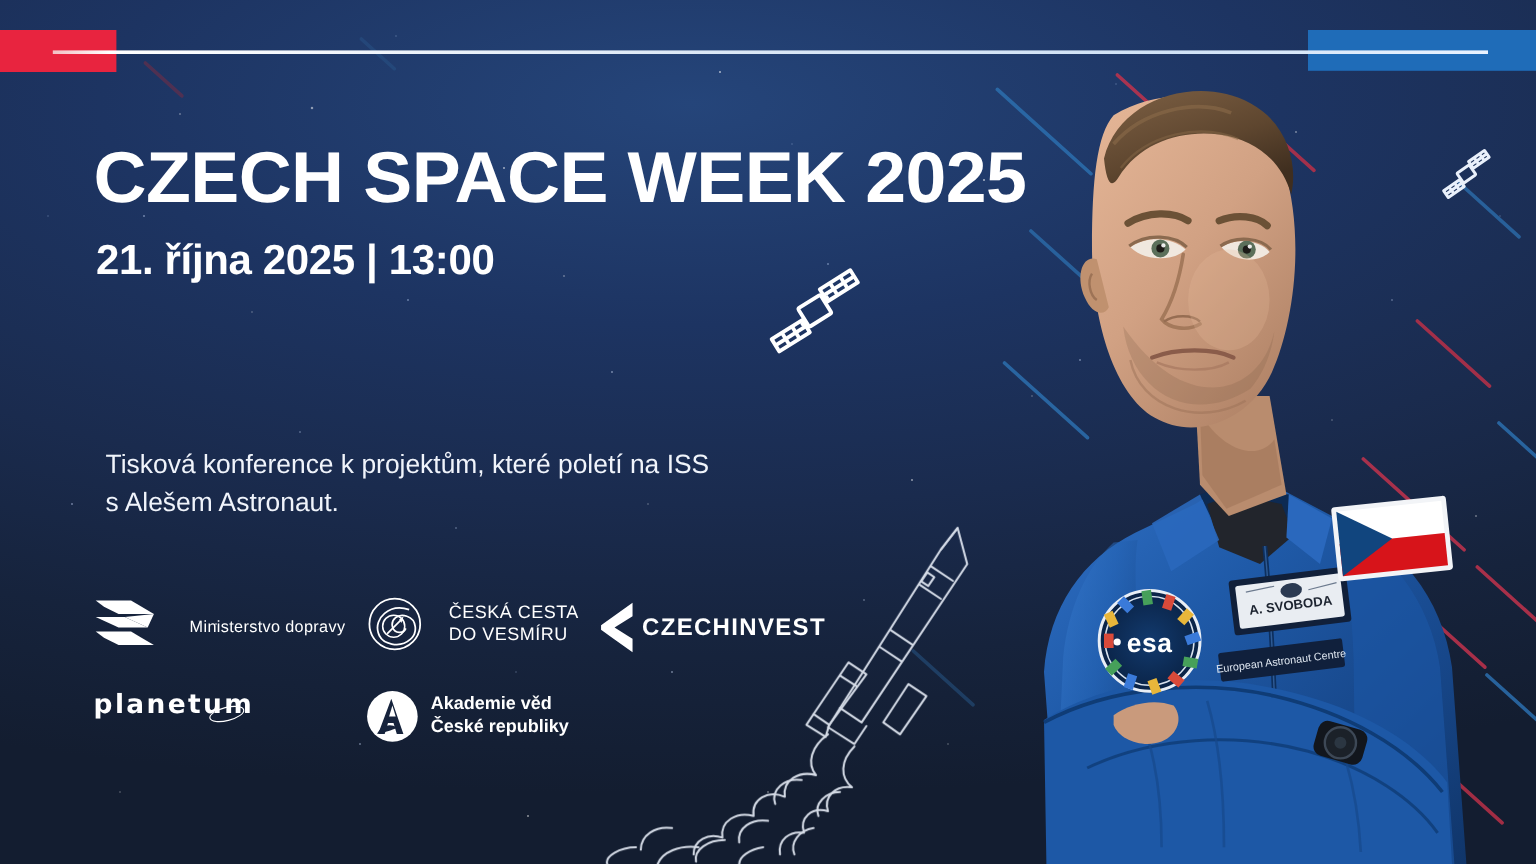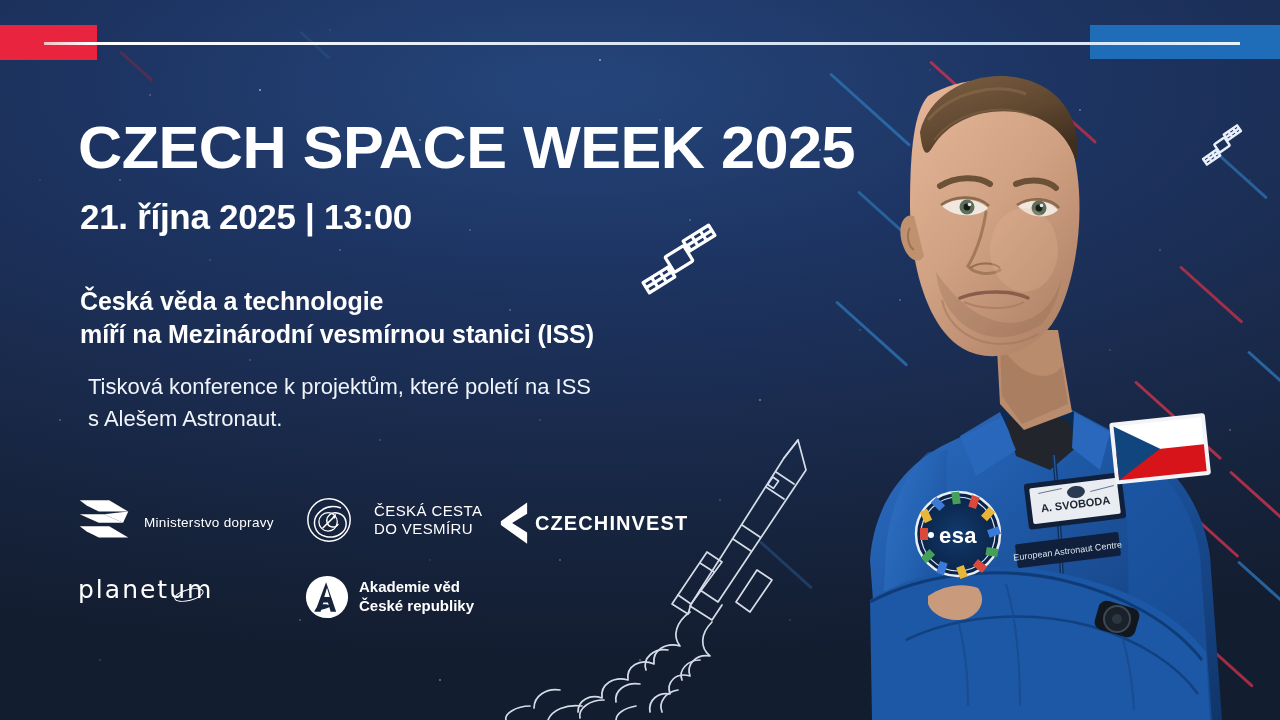--- a/index.html
+++ b/index.html
@@ -118,33 +118,33 @@
   }
 
   
   .logo-row-1 { position:absolute; left:0; top:498px; height:50px; }
   .logo-row-2 { position:absolute; left:0; top:575px; height:48px; }
   .logo { position:absolute; display:flex; align-items:center; }
   .logo-text { color:#ffffff; }
 
   
   .md-mark { width:52px; height:48px; }
-  .md-label { font-size:13.5px; font-weight:500; letter-spacing:.3px; margin-left:14px; white-space:nowrap; }
+  .md-label { font-size:13.5px; font-weight:500; letter-spacing:.3px; margin-left:28px; white-space:nowrap; }
 
   
   .ccv-mark { width:46px; height:46px; }
   .ccv-label { font-size:15px; font-weight:400; line-height:1.22; margin-left:22px;
                letter-spacing:.4px; white-space:nowrap; }
 
   
   .ci-mark { width:30px; height:46px; }
   .ci-label { font-size:20px; font-weight:bold; letter-spacing:1.1px; margin-left:6px; white-space:nowrap; }
 
   
-  .pl-label { font-size:25px; font-weight:400; letter-spacing:2px; color:#fff;
+  .pl-label { font-size:22px; font-weight:700; letter-spacing:2px; color:#fff;
               font-family:"DejaVu Sans", sans-serif; white-space:nowrap; }
   .pl-wrap { position:relative; }
   .pl-ring { position:absolute; left:96px; top:14px; width:30px; height:12px;
              border:1.6px solid #fff; border-radius:50%; transform:rotate(-14deg); }
 
   
   .av-mark { width:44px; height:44px; }
   .av-label { font-size:15px; font-weight:bold; line-height:1.25; margin-left:10px;
               white-space:nowrap; }
 
@@ -403,24 +403,20 @@
       <ellipse cx="214" cy="250" rx="34" ry="42" fill="#e6bc9a" opacity="0.25"></ellipse>
     </g>
   </svg>
 
   <div class="content">
 
     <div class="title">CZECH SPACE WEEK 2025</div>
 
     <div class="subtitle-date">21. října 2025 | 13:00</div>
 
-    <div class="headline">
-      <div>Česká věda a technologie</div>
-      <div>míří na Mezinárodní vesmírnou stanici (ISS)</div>
-    </div>
 
     <div class="lede">
       <div>Tisková konference k projektům, které poletí na ISS</div>
       <div>s Alešem Astronaut.</div>
     </div>
 
     <div class="logo-row-1">
 
       <div class="logo" style="left:0; top:0;">
         <svg class="md-mark" viewBox="0 0 60 54" xmlns="http://www.w3.org/2000/svg">

